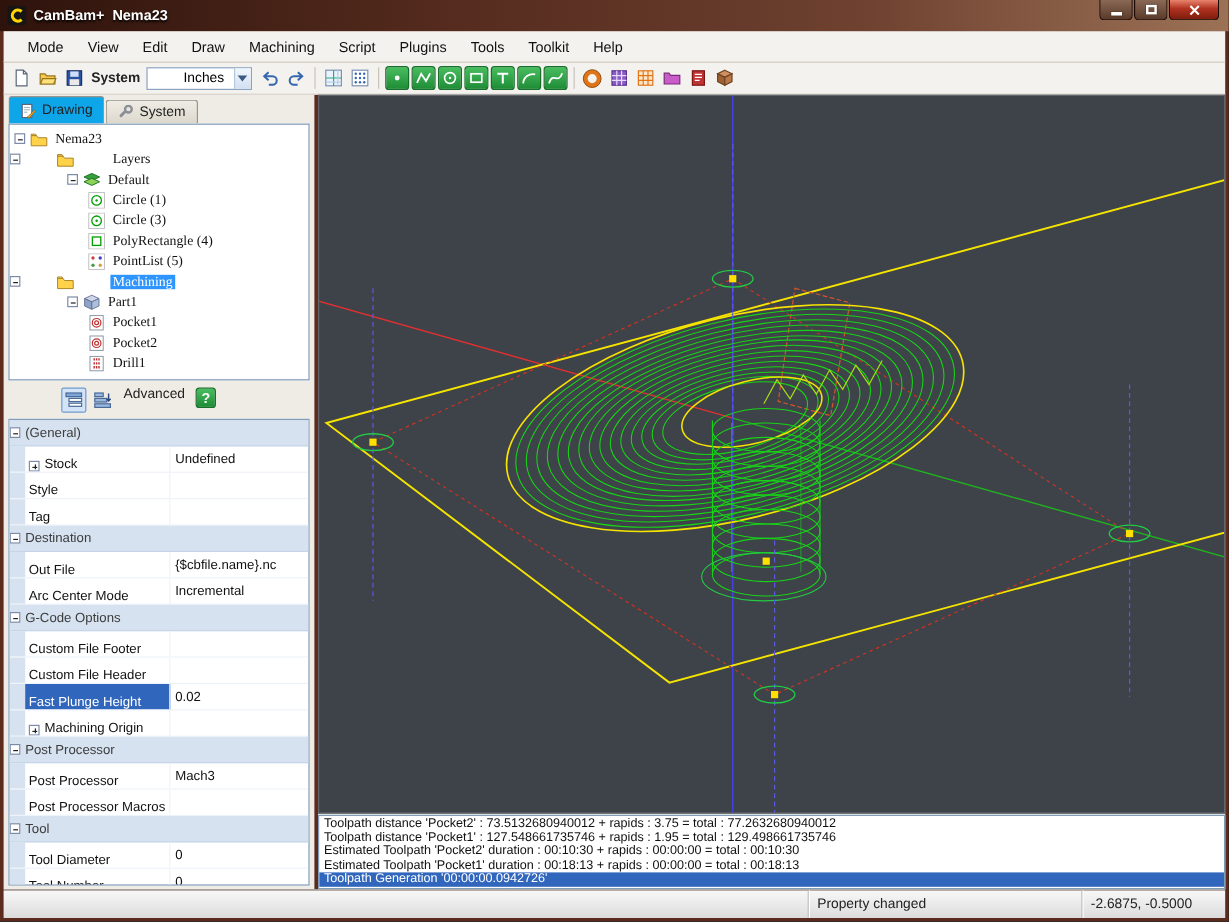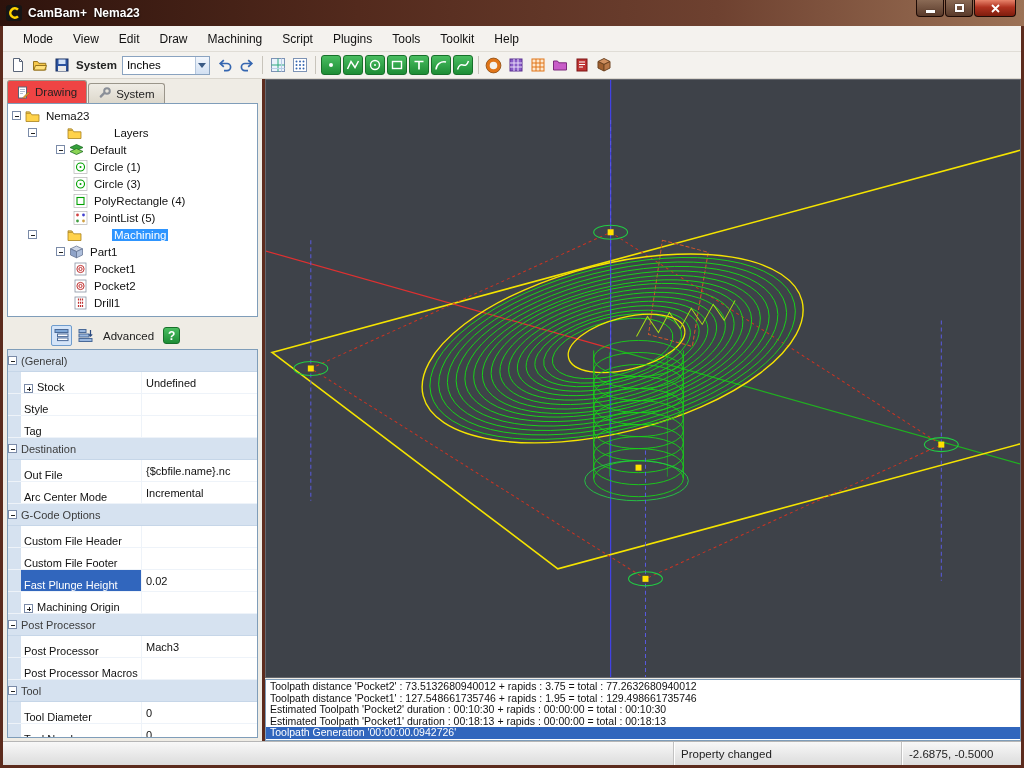--- a/index.html
+++ b/index.html
@@ -23,48 +23,48 @@
   .menubar{position:absolute;left:3px;top:26px;right:3px;height:26px;background:#f4f2ee;display:flex;align-items:center;padding-left:10px;border-bottom:1px solid #e0ddd6;}
   .menu-item{font-size:12px;color:#111;padding:3px 10px;cursor:default;}
 
   
   .toolbar{position:absolute;left:3px;top:52px;right:3px;height:27px;background:#f4f2ee;display:flex;align-items:center;padding-left:4px;border-bottom:1px solid #d9d5cd;}
   .tbtn{width:22px;height:22px;display:flex;align-items:center;justify-content:center;border:1px solid transparent;border-radius:2px;}
   .tbtn.green{width:20px;height:20px;background:linear-gradient(#49bd60,#1e8d36);border:1px solid #17702a;border-radius:3px;margin:0 1px;}
   .tsep{width:1px;height:18px;background:#c8c4bb;margin:0 4px;flex:none;}
   .tb-label{font-size:11.5px;font-weight:bold;color:#222;margin:0 5px 0 3px;}
   .combo{width:88px;height:19px;background:#fff;border:1px solid #8aa3c0;display:flex;align-items:center;font-size:11.5px;margin-right:4px;}
-  .combo-text{flex:1;padding-left:4px;}
+  .combo-text{flex:1;padding-left:20px;margin-left:10px;}
   .combo-arrow{width:14px;height:100%;background:linear-gradient(#f2f6fc,#d2e0f2);border-left:1px solid #b4c6dc;display:flex;align-items:center;justify-content:center;}
   .combo-arrow::before{content:"";border:4px solid transparent;border-top:5px solid #3a5a84;margin-top:4px;}
 
   
   .leftpanel{position:absolute;left:3px;top:79px;width:259px;bottom:27px;background:#efece5;}
   .rightpanel{position:absolute;left:265px;top:79px;right:3px;bottom:27px;background:#efece5;}
 
   
   .tabstrip{height:24px;display:flex;align-items:flex-end;padding-left:4px;gap:1px;}
   .tab{height:20px;padding:0 9px;display:flex;align-items:center;gap:5px;font-size:11.5px;color:#222;
     background:linear-gradient(#efece5,#ddd8cc);border:1px solid #9a958a;border-bottom:none;border-radius:3px 3px 0 0;}
-  .tab.active{background:#ef4444;height:23px;}
-
-  
-  .treebox{position:absolute;top:24px;left:4px;right:4px;height:214px;background:#fff;border:1px solid #7f9db9;overflow:hidden;padding-top:3px;}
+  .tab.active{background:#0ea5e9;height:23px;}
+
+  
+  .treebox{position:absolute;top:24px;left:4px;right:4px;height:214px;background:#fff;border:1px solid #7f9db9;overflow:hidden;padding-top:3px;font-family:Liberation Serif, serif;}
   .trow{height:17px;display:flex;align-items:center;font-size:11.5px;color:#111;white-space:nowrap;}
-  .trow.d0{padding-left:4px;}.trow.d1{padding-left:20px;gap:26px;}.trow.d2{padding-left:48px;}.trow.d3{padding-left:52px;}
+  .trow.d0{padding-left:4px;}.trow.d1{gap:26px;}.trow.d2{padding-left:48px;}.trow.d3{padding-left:52px;}
   .exp{width:9px;height:9px;border:1px solid #7b8ba8;background:#fff;position:relative;flex:none;margin-right:4px;}
   .exp::before{content:"";position:absolute;left:1.5px;right:1.5px;top:3.5px;height:1px;background:#222;}
   .exp.plus::after{content:"";position:absolute;top:1.5px;bottom:1.5px;left:3.5px;width:1px;background:#222;}
   .exp-space{width:13px;flex:none;}
   .ticon{width:15px;height:14px;margin-right:4px;flex:none;}
   .tlabel{padding:0 2px;}
   .tlabel.sel{background:#2e95ff;color:#fff;}
 
   
-  .propsbar{position:absolute;top:244px;left:4px;right:4px;height:25px;display:flex;align-items:center;gap:3px;padding-left:44px;}
+  .propsbar{position:absolute;top:244px;left:4px;right:4px;height:25px;display:flex;align-items:flex-start;gap:3px;padding-left:44px;}
   .pbtn{width:21px;height:21px;display:flex;align-items:center;justify-content:center;border:1px solid transparent;border-radius:2px;}
   .pbtn.active{border-color:#6f9ccc;background:#d4e4f8;}
   .adv-label{font-size:11.5px;color:#222;margin:0 6px 0 4px;}
   .helpbtn{width:17px;height:17px;background:linear-gradient(#49bd60,#1e8d36);border:1px solid #17702a;border-radius:3px;
     color:#fff;font-size:12px;font-weight:bold;display:flex;align-items:center;justify-content:center;}
 
   
   .propgrid{position:absolute;top:270px;left:4px;right:4px;bottom:3px;background:#fff;border:1px solid #7f9db9;overflow:hidden;font-size:11px;color:#111;}
   .prow{display:flex;height:22px;align-items:stretch;border-bottom:1px solid #eef3f9;}
   .prow.cat{background:#d6e2f0;border-bottom-color:#c6d6e8;color:#3c3c3c;}
@@ -466,28 +466,28 @@
         </div>
       <div class="prow cat">
           <span class="strip">
             <span class="exp"></span>
           </span>
           <span class="catlabel">G-Code Options</span>
         </div>
       <div class="prow">
           <span class="strip"></span>
           <span class="pname">
+            <span>Custom File Footer</span>
+          </span>
+          <span class="pval"></span>
+        </div>
+      <div class="prow">
+          <span class="strip"></span>
+          <span class="pname">
             <span>Custom File Header</span>
-          </span>
-          <span class="pval"></span>
-        </div>
-      <div class="prow">
-          <span class="strip"></span>
-          <span class="pname">
-            <span>Custom File Footer</span>
           </span>
           <span class="pval"></span>
         </div>
       <div class="prow selrow">
           <span class="strip"></span>
           <span class="pname">
             <span>Fast Plunge Height</span>
           </span>
           <span class="pval">0.02</span>
         </div>

